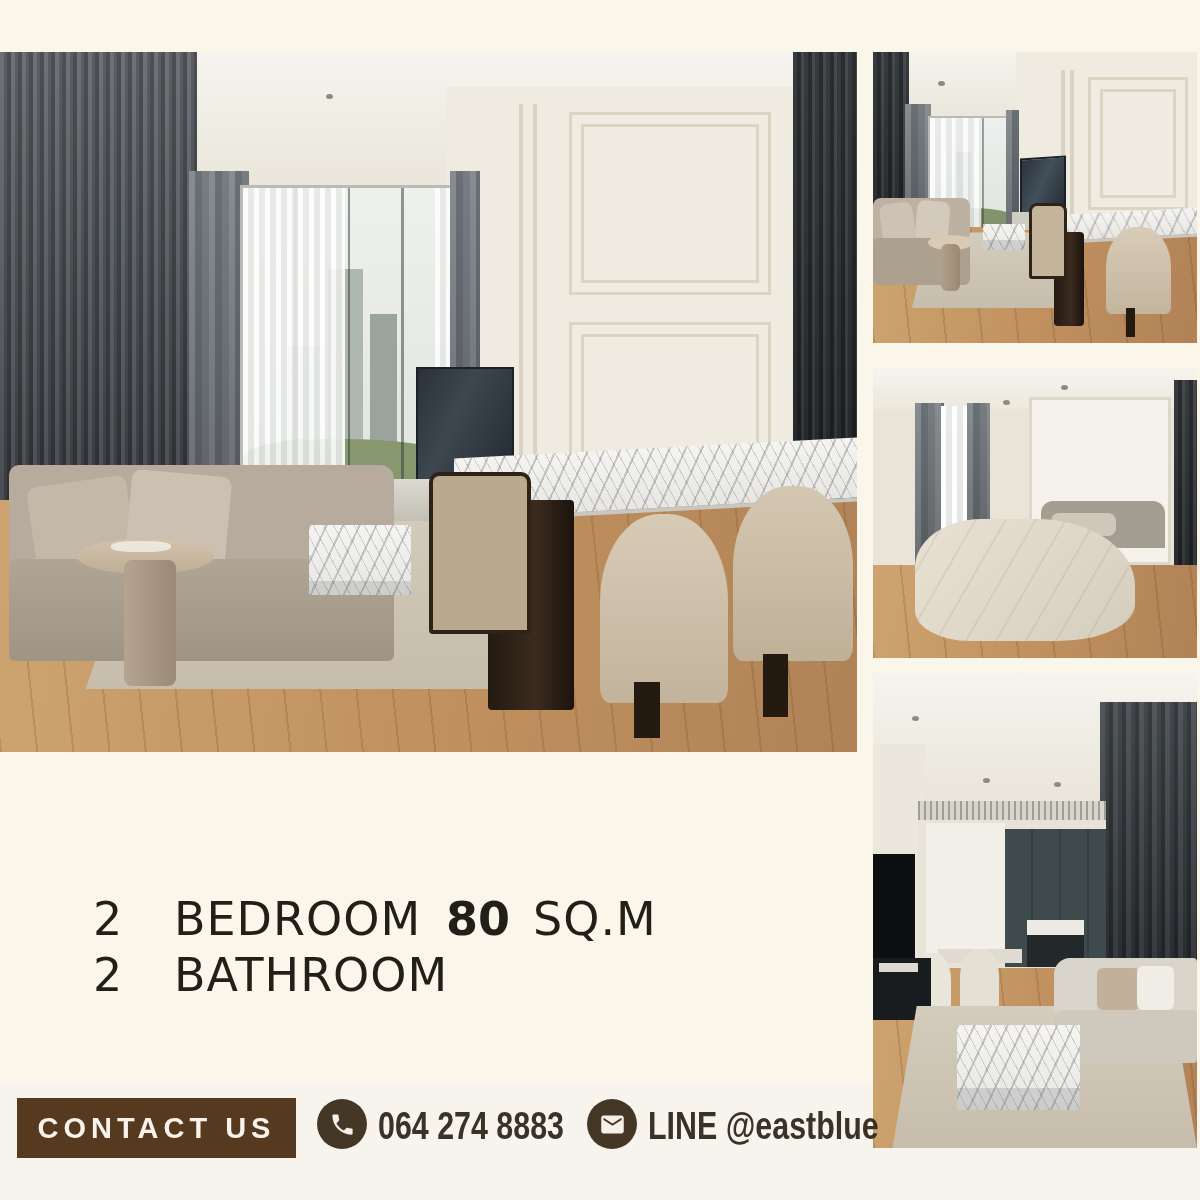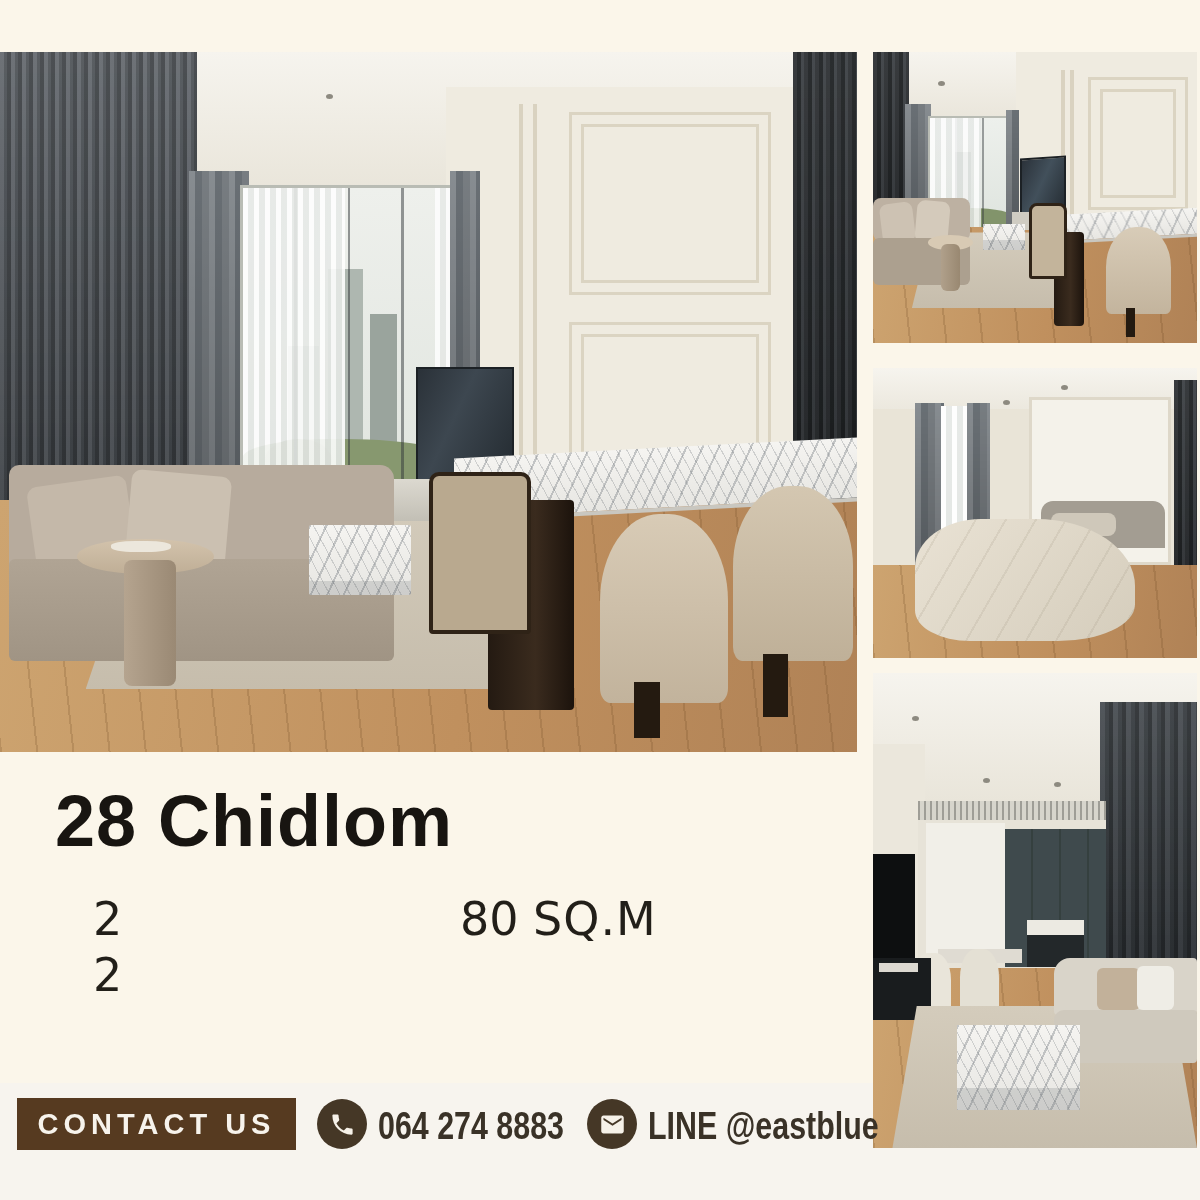--- a/index.html
+++ b/index.html
@@ -41,25 +41,25 @@
   .rug{background:linear-gradient(180deg,#d4ccbc,#c6bdac);}
   
   #banner{left:0;top:52px;width:522px;height:136px;background:var(--brown,#563a20);display:flex;align-items:center;}
   #banner-text{color:#fdfaf3;font-size:54px;margin-left:30px;white-space:nowrap;
                transform:scaleX(.94);transform-origin:left center;letter-spacing:1px;}
   
   #title{left:55px;top:780px;font-size:72px;font-weight:bold;color:#181511;
          font-family:"Liberation Sans",sans-serif;letter-spacing:1px;}
   .detail{font-size:46px;color:#221f19;line-height:1;}
   #bed-count{left:93px;top:896px;}  #bed-label{left:174px;top:896px;letter-spacing:1px;}
-  #area-value{left:460px;top:896px;} #area-label{left:533px;top:896px;letter-spacing:1px;}
+  #area-value{left:446px;top:896px;font-weight:bold;} #area-label{left:533px;top:896px;letter-spacing:1px;}
   #bath-count{left:93px;top:952px;} #bath-label{left:174px;top:952px;letter-spacing:1px;}
   #ref-code{left:48px;top:1012px;font-size:44px;font-weight:bold;color:#141109;letter-spacing:1px;}
   
-  #contact-btn{left:17px;top:1098px;width:279px;height:52px;background:var(--brown,#563a20);
+  #contact-btn{left:17px;top:1098px;width:279px;height:60px;background:var(--brown,#563a20);
                display:flex;align-items:center;justify-content:center;}
   #contact-btn span{color:#f7f3ec;font-size:29px;font-weight:bold;letter-spacing:5px;
                     font-family:"Liberation Sans",sans-serif;white-space:nowrap;}
   .badge{width:50px;height:50px;border-radius:50%;background:#453726;display:flex;align-items:center;justify-content:center;}
   #phone-badge{left:317px;top:1099px;}
   #line-badge{left:587px;top:1099px;}
   .contact-text{top:1105px;font-size:38px;font-weight:bold;color:#3a3227;white-space:nowrap;
                 font-family:"Liberation Sans",sans-serif;transform:scaleX(.8);transform-origin:left center;}
   #phone-number{left:378px;}
   #line-account{left:648px;}
@@ -230,25 +230,26 @@
       <div class="abs" style="left:0;top:0;width:100%;height:55%;background:#d9d4c9;border-radius:16px 4px 4px 4px;"></div>
       <div class="abs" style="left:30%;top:10%;width:30%;height:40%;background:#c2b19a;border-radius:6px;"></div>
       <div class="abs" style="left:58%;top:8%;width:26%;height:42%;background:#efede6;border-radius:6px;"></div>
       <div class="abs" style="left:0;top:50%;width:100%;height:50%;background:#cfc9bd;border-radius:10px 4px 4px 10px;"></div>
     </div>
     <div class="abs marble" style="left:26%;top:74%;width:38%;height:18%;
          box-shadow:inset 0 -22px 0 rgba(110,115,120,.22);"></div>
   </div>
 
 
-  <div class="abs" id="title">28 Chidlom</div>
   <div class="abs detail" id="bed-count">2</div>
+  <div class="abs detail" id="bed-label">BEDROOM</div>
   <div class="abs detail" id="area-value">80</div>
   <div class="abs detail" id="area-label">SQ.M</div>
   <div class="abs detail" id="bath-count">2</div>
+  <div class="abs detail" id="bath-label">BATHROOM</div>
 
   <div class="abs" id="contact-btn">
     <span>CONTACT US</span>
   </div>
 
   <div class="abs badge" id="phone-badge">
     <svg width="27" height="27" viewBox="0 0 24 24">
       <path fill="#f6f1e8" d="M6.62 10.79c1.44 2.83 3.76 5.14 6.59 6.59l2.2-2.2c.27-.27.67-.36 1.02-.24 1.12.37 2.33.57 3.57.57.55 0 1 .45 1 1V20c0 .55-.45 1-1 1-9.39 0-17-7.61-17-17 0-.55.45-1 1-1h3.5c.55 0 1 .45 1 1 0 1.25.2 2.45.57 3.57.11.35.03.74-.25 1.02l-2.2 2.2z"></path>
     </svg>
   </div>

